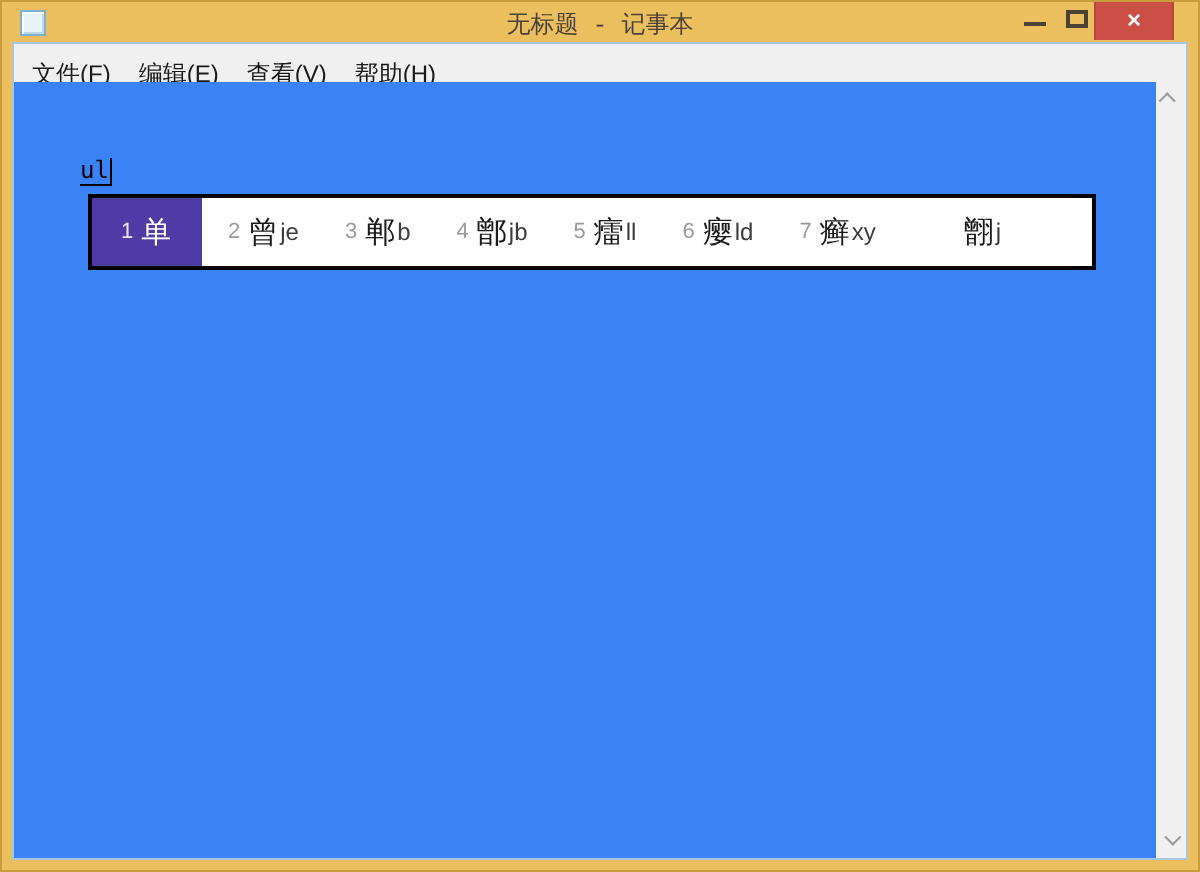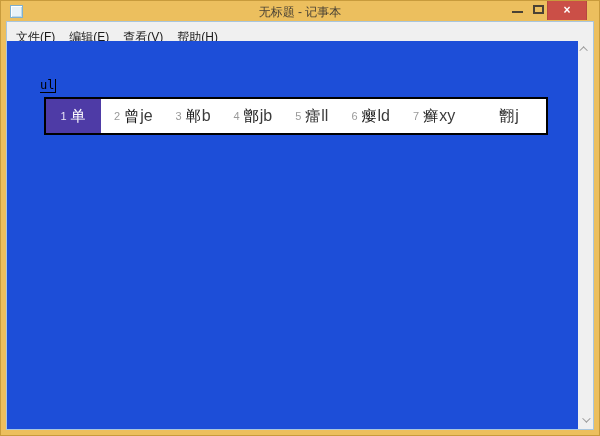--- a/index.html
+++ b/index.html
@@ -8,41 +8,41 @@
 
   .window { position:relative; width:600px; height:436px;
     background:#ecbf5e; border:1px solid #c89b3c; }
 
   
   .titlebar { position:absolute; top:0; left:0; right:0; height:20px; }
   .app-icon { position:absolute; left:9px; top:4px; width:13px; height:13px;
     background:#e8f2f8; border:1px solid #7fb0cf;
     box-shadow:inset 1px 1px 0 #ffffff, inset -1px -1px 0 #bcd9ea; }
   .title-text { position:absolute; left:0; right:0; top:3px; text-align:center;
-    font-size:12px; color:#4a4235; }
+    font-size:12px; color:#4a4235;font-family:Liberation Mono, monospace; }
   .btn-min { position:absolute; right:76px; top:10px; width:11px; height:2px;
     background:#4a4235; cursor:default; }
   .btn-max { position:absolute; right:55px; top:4px; width:11px; height:9px;
     border:2px solid #4a4235; background:transparent; cursor:default; }
   .btn-close { position:absolute; right:12px; top:0; width:40px; height:19px;
     background:#cb4f47; color:#ffffff; font-size:12px; font-weight:bold;
     text-align:center; line-height:19px; cursor:default;
     border-left:1px solid #b54840; border-right:1px solid #b54840; }
 
   
   .client { position:absolute; top:20px; left:5px; right:5px; bottom:5px;
     background:#ffffff; border:1px solid #a9c6de; }
 
   .menubar { position:absolute; top:0; left:0; right:0; height:32px;
     background:#f0f0f0; display:flex; align-items:center; padding-left:2px;
     border-bottom:1px solid #f0f0f0; }
   .menu-item { font-size:12px; color:#1a1a1a; padding:0 7px; line-height:19px; }
 
   .textarea { position:absolute; top:19px; left:0; right:0; bottom:0;
-    background:#1d4ed8; overflow:hidden;text-align:right; }
+    background:#3b82f6; overflow:hidden;text-align:right; }
 
   
   .vscroll { position:absolute; top:0; right:0; bottom:0; width:15px;
     background:#f0f0f0; }
   .scroll-arrow { position:absolute; left:4px; width:7px; height:7px; }
   .scroll-arrow span { display:block; width:6px; height:6px;
     border-left:1px solid #9a9a9a; border-top:1px solid #9a9a9a; }
   .arrow-up   { top:5px; }
   .arrow-up span   { transform:rotate(45deg) translateY(2px); }
   .arrow-down { bottom:5px; }
@@ -57,21 +57,21 @@
     vertical-align:text-bottom; margin-left:1px; }
 
   
   .ime-bar { position:absolute; left:37px; top:56px; width:504px; height:38px;
     background:#ffffff; border:2px solid #000000;
     display:flex; align-items:stretch; overflow:hidden; white-space:nowrap; }
   .cand { display:flex; align-items:center; flex:0 0 auto; }
   .cand .num  { font-size:11px; color:#9a9a9a; margin-right:4px; }
   .cand .char { font-size:15px; color:#1a1a1a;
     font-family:"DejaVu Sans","Liberation Sans",sans-serif; }
-  .cand .code { font-size:16px; color:#3c3c3c; margin-left:1px; }
+  .cand .code { font-size:12px; color:#3c3c3c; margin-left:1px; }
   .cand-selected { width:55px; justify-content:center; background:#4e3ba6; }
   .cand-selected .num  { color:#e8e4f5; }
   .cand-selected .char { color:#ffffff; }
   .cand + .cand { margin-left:23px; }
   .cand-selected + .cand { margin-left:13px; }
   .cand-clipped { margin-left:40px !important; }
 </style>
 </head>
 <body>
 

